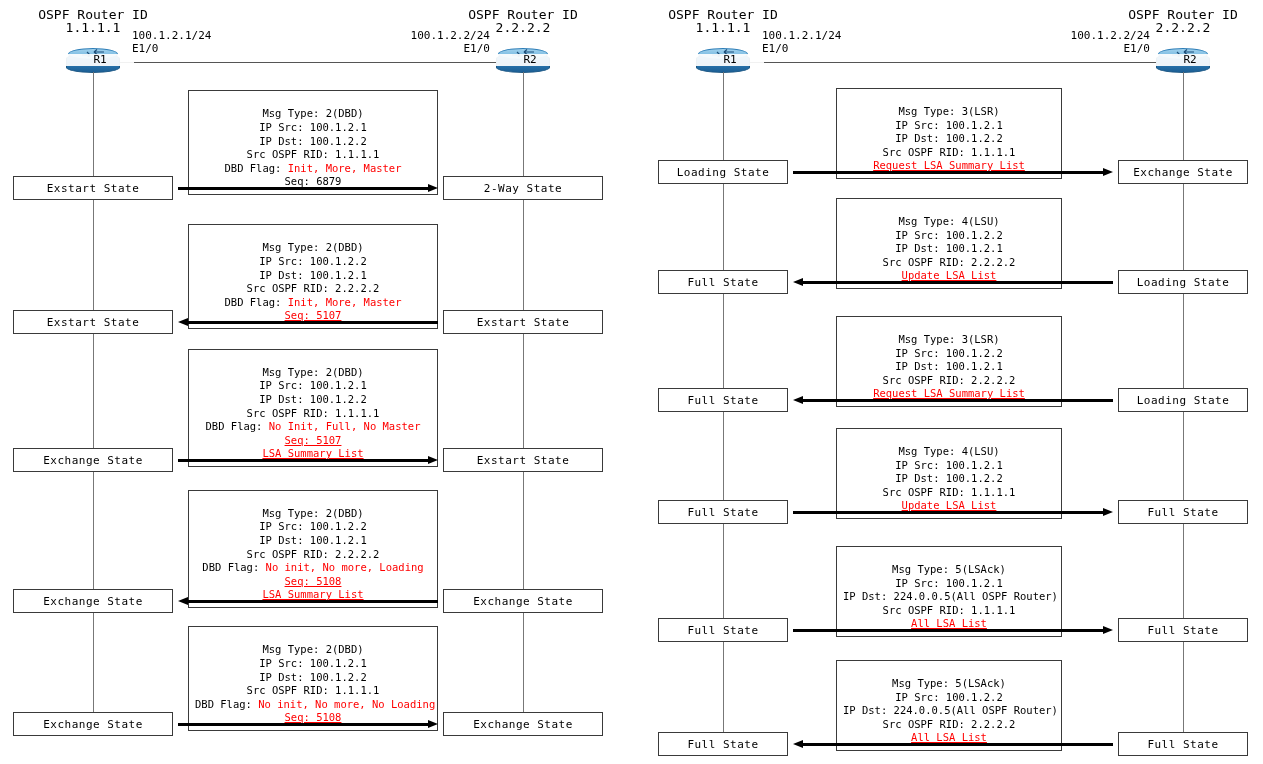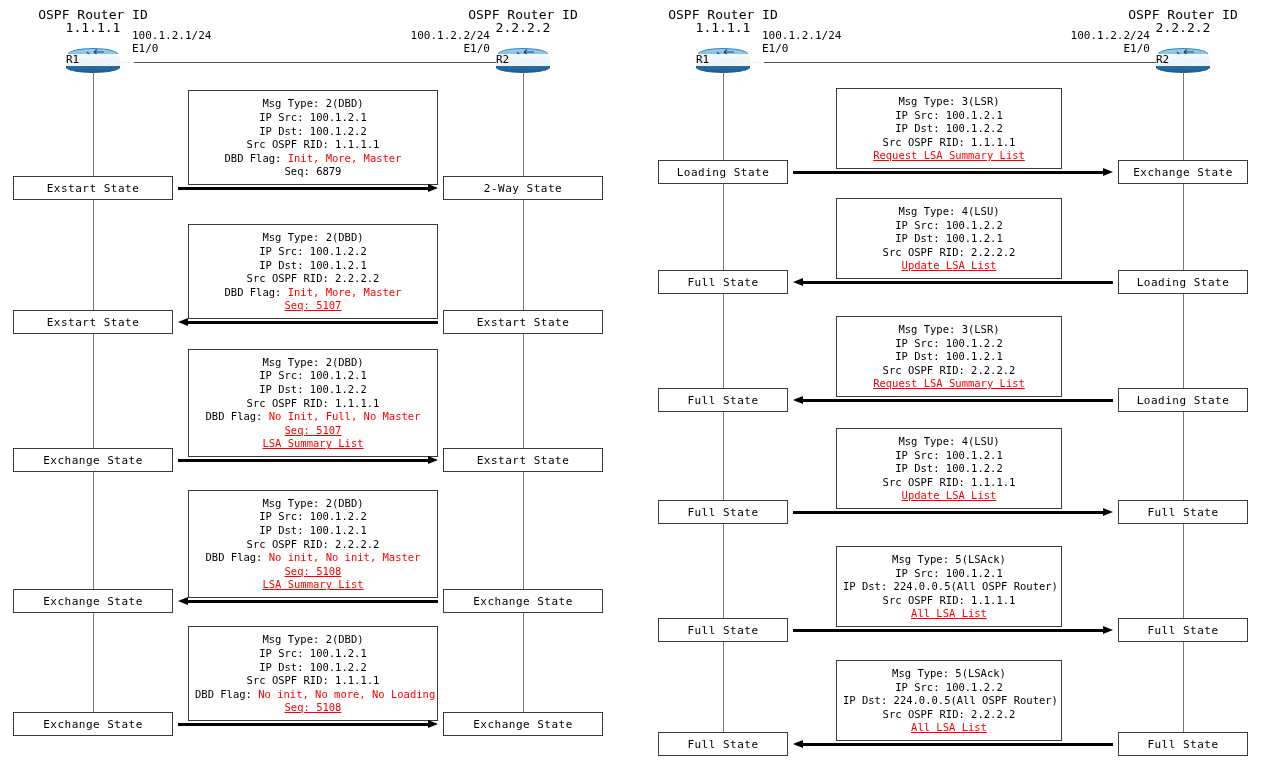--- a/index.html
+++ b/index.html
@@ -32,21 +32,21 @@
     border: 1px solid #17527f;
   }
   .router .top {
     position: absolute; left: 2px; top: 1px; width: 50px; height: 12px;
     background: linear-gradient(180deg,#9fd0ec 0%,#6bb3de 100%);
     border-radius: 50%;
     border: 1px solid #2f7fb8;
   }
   .router .name {
     position: absolute; left: 0; top: 7px; width: 68px;
-    text-align: left; font-size: 11px; color: #000;
+    text-align: center; font-size: 11px; color: #000;
     background: rgba(255,255,255,0.92);
     line-height: 12px;
   }
   .router .arrows {
     position: absolute; left: 14px; top: 2px; width: 26px; height: 8px;
   }
 
   
   .lifeline {
     position: absolute; width: 0; border-left: 1px solid #777;
@@ -60,21 +60,21 @@
     display: flex; align-items: center; justify-content: center;
     font-size: 11px; color: #000; letter-spacing: 0.5px;
     white-space: nowrap;
   }
 
   
   .msg-box {
     position: absolute;
     border: 1px solid #3a3a3a;
     background: #fff;
-    padding: 6px 6px 5px 6px;
+    padding: 16px 6px 5px 6px;
     text-align: center;
     font-size: 10.5px;
     line-height: 13.6px;
     color: #000;
     white-space: nowrap;
   }
   .msg-box .ln { display: block; }
   .hl { color: #ff0000; margin-top: 8px; }
   .hl-u { color: #ff0000; text-decoration: underline; }
 
@@ -170,21 +170,21 @@
         <div class="shaft"></div>
         <div class="head"></div>
       </div>
       <div class="state-box" style="left: 13px; top: 589px; width: 160px;">Exchange State</div>
       <div class="state-box" style="left: 443px; top: 589px; width: 160px;">Exchange State</div>
       <div class="msg-box" style="left: 188px; top: 489.8px; width: 250px;">
         <span class="ln"><span>Msg Type: 2(DBD)</span></span>
         <span class="ln"><span>IP Src: 100.1.2.2</span></span>
         <span class="ln"><span>IP Dst: 100.1.2.1</span></span>
         <span class="ln"><span>Src OSPF RID: 2.2.2.2</span></span>
-        <span class="ln"><span>DBD Flag: </span><span class="hl">No init, No init, Master</span></span>
+        <span class="ln"><span>DBD Flag: </span><span class="hl">No init, No more, Loading</span></span>
         <span class="ln"><span class="hl-u">Seq: 5108</span></span>
         <span class="ln"><span class="hl-u">LSA Summary List</span></span>
       </div>
       <div class="arrow left" style="left: 178px; top: 597px; width: 260px;">
         <div class="shaft"></div>
         <div class="head"></div>
       </div>
       <div class="state-box" style="left: 13px; top: 712px; width: 160px;">Exchange State</div>
       <div class="state-box" style="left: 443px; top: 712px; width: 160px;">Exchange State</div>
       <div class="msg-box" style="left: 188px; top: 626.4px; width: 250px;">

